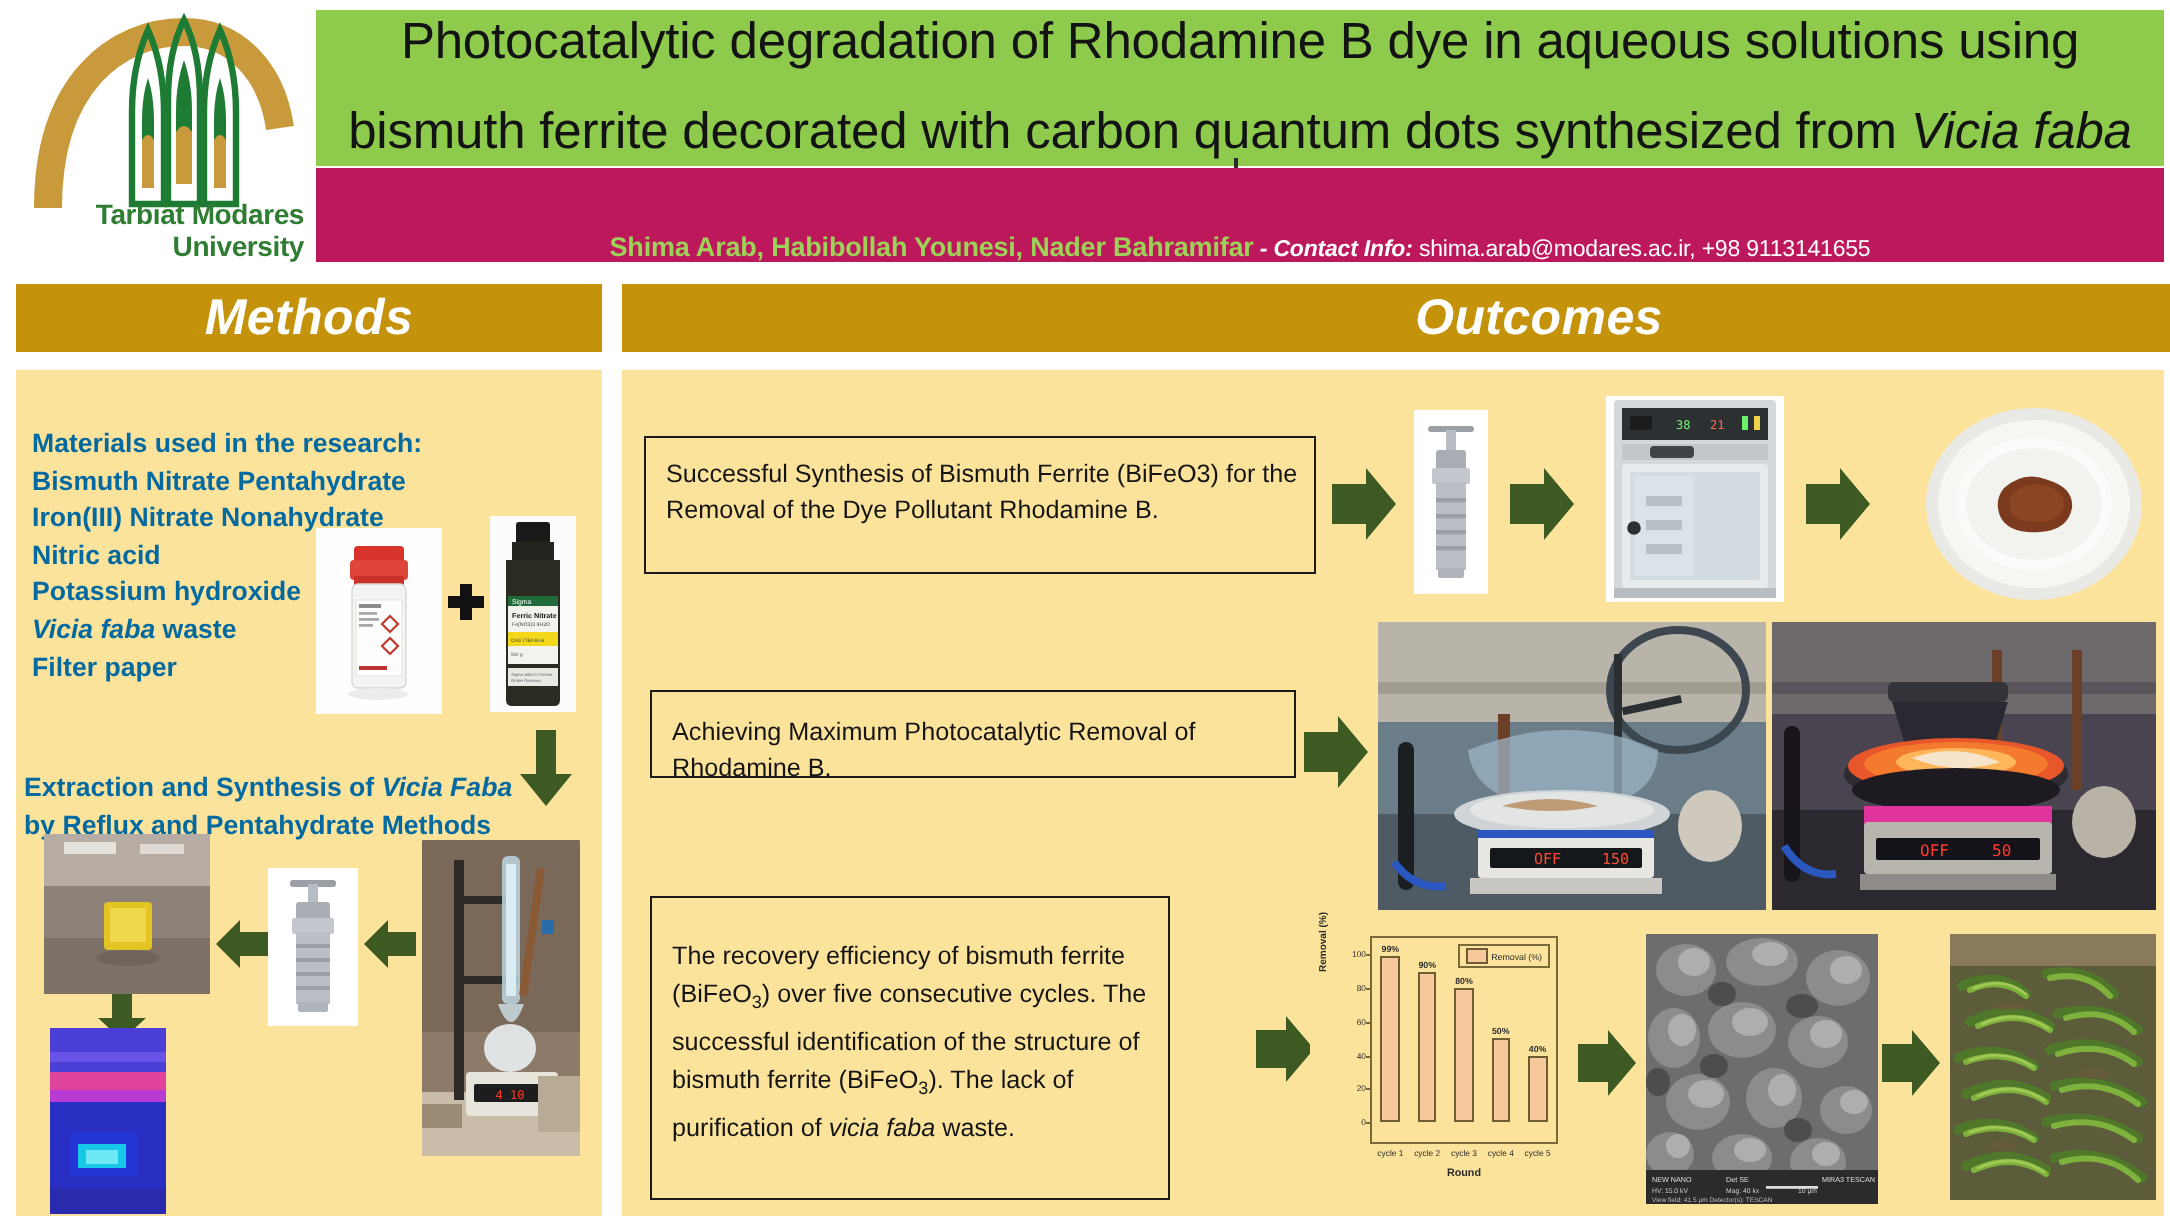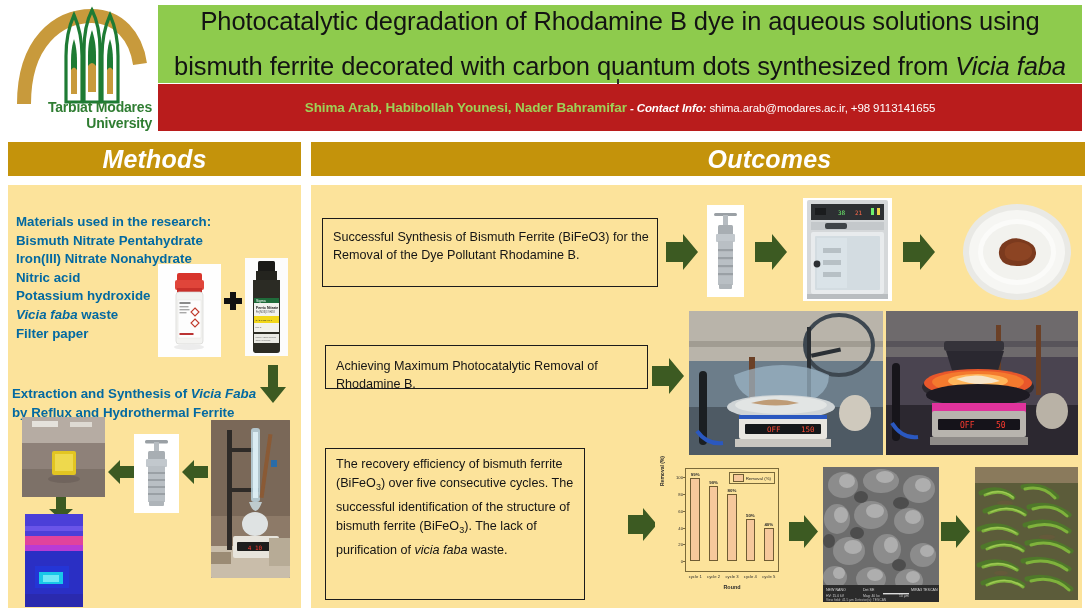--- a/index.html
+++ b/index.html
@@ -26,21 +26,21 @@
     background:#8ECB4D;
     display:flex;align-items:center;justify-content:center;
   }
   .title-txt{
     color:#131313;font-size:25.5px;line-height:45px;text-align:center;
     width:910px;font-weight:normal;letter-spacing:-0.1px;
   }
   .title-txt .ital{font-style:italic;}
   .author-band{
     position:absolute;left:158px;top:84px;width:924px;height:47px;
-    background:#b91c1c;display:flex;align-items:center;justify-content:center;
+    background:#be185d;display:flex;align-items:flex-end;justify-content:center;
   }
   .author-txt{color:#9ED157;font-size:13.5px;font-weight:bold;letter-spacing:-0.1px;}
   .author-txt .ci{font-style:italic;font-size:11.5px;color:#ffffff;}
   .author-txt .em{font-weight:normal;font-size:11.5px;color:#ffffff;}
   .tick{position:absolute;left:617px;top:79px;width:2px;height:7px;background:#2b2b2b;}
 
   
   .sec-head{
     position:absolute;background:#C4930B;
     display:flex;align-items:center;justify-content:center;
@@ -85,21 +85,21 @@
   
   .obox{
     position:absolute;border:1.2px solid #1b1b1b;background:#FCE39B;
     box-sizing:border-box;color:#151515;font-size:12.6px;line-height:18.4px;
     padding:9px 8px 6px 10px;
   }
   .obox .sub{font-size:9px;vertical-align:-3px;}
   .obox .ital{font-style:italic;}
   .obox1{left:322px;top:218px;width:336px;height:69px;}
   .obox2{left:325px;top:345px;width:323px;height:44px;padding-top:11px;}
-  .obox3{left:325px;top:448px;width:260px;height:152px;padding-top:6px;line-height:19.4px;}
+  .obox3{left:325px;top:448px;width:260px;height:152px;padding-top:20px;line-height:19.4px;}
 
   .ph-auto2{left:803px;top:198px;width:89px;height:103px;}
   .ph-vessel{left:707px;top:205px;width:37px;height:92px;background:#fff;}
   .ph-dish{left:955px;top:196px;width:124px;height:108px;}
   .ph-lab1{left:689px;top:311px;width:194px;height:144px;}
   .ph-lab2{left:886px;top:311px;width:192px;height:144px;}
   .ph-sem{left:823px;top:467px;width:116px;height:135px;}
   .ph-beans{left:975px;top:467px;width:103px;height:133px;}
 
   
@@ -215,21 +215,21 @@
       <rect x="9" y="66" width="25" height="8" fill="#f2f2ee"></rect>
       <text x="10.5" y="70" font-family="sans-serif" font-size="2.3" fill="#555">500 g</text>
       <rect x="9" y="76" width="25" height="9" fill="#e9e9e4"></rect>
       <text x="10.5" y="80" font-family="sans-serif" font-size="2.1" fill="#666">Sigma-Aldrich Chemie</text>
       <text x="10.5" y="83" font-family="sans-serif" font-size="2.1" fill="#666">GmbH Germany</text>
     </svg>
   </div>
 
   <div class="m-text extraction">
     <span>Extraction and Synthesis of </span><span class="ital">Vicia Faba</span><br>
-    <span>by Reflux and Hydrothermal Ferrite</span>
+    <span>by Reflux and Pentahydrate Methods</span>
   </div>
 
   <div class="arrow" style="left:258px;top:365px;">
     <svg width="30" height="40" viewBox="0 0 30 40">
         <polygon points="10,0 20,0 20,22 28,22 15,38 2,22 10,22" fill="#3C5A22"></polygon>
       </svg>
   </div>
 
   <div class="photo ph-reflux">
     <svg width="79" height="158" viewBox="0 0 79 158">

